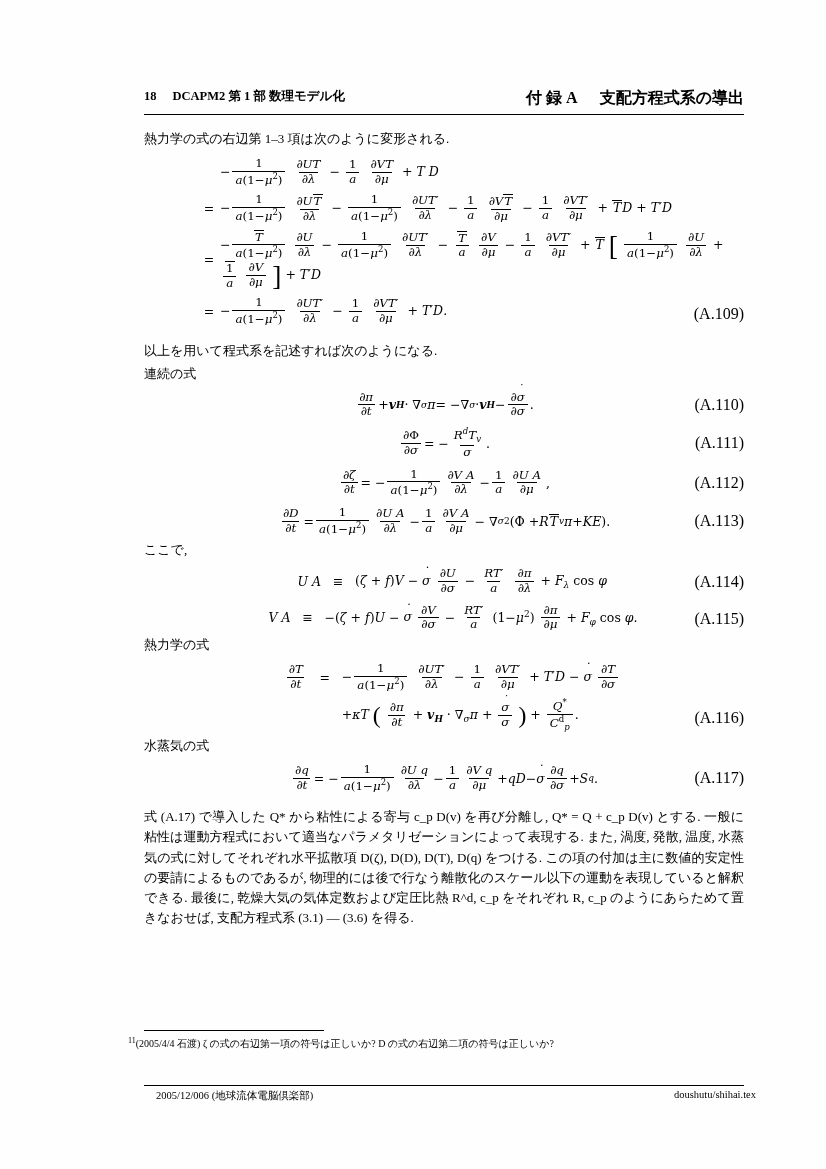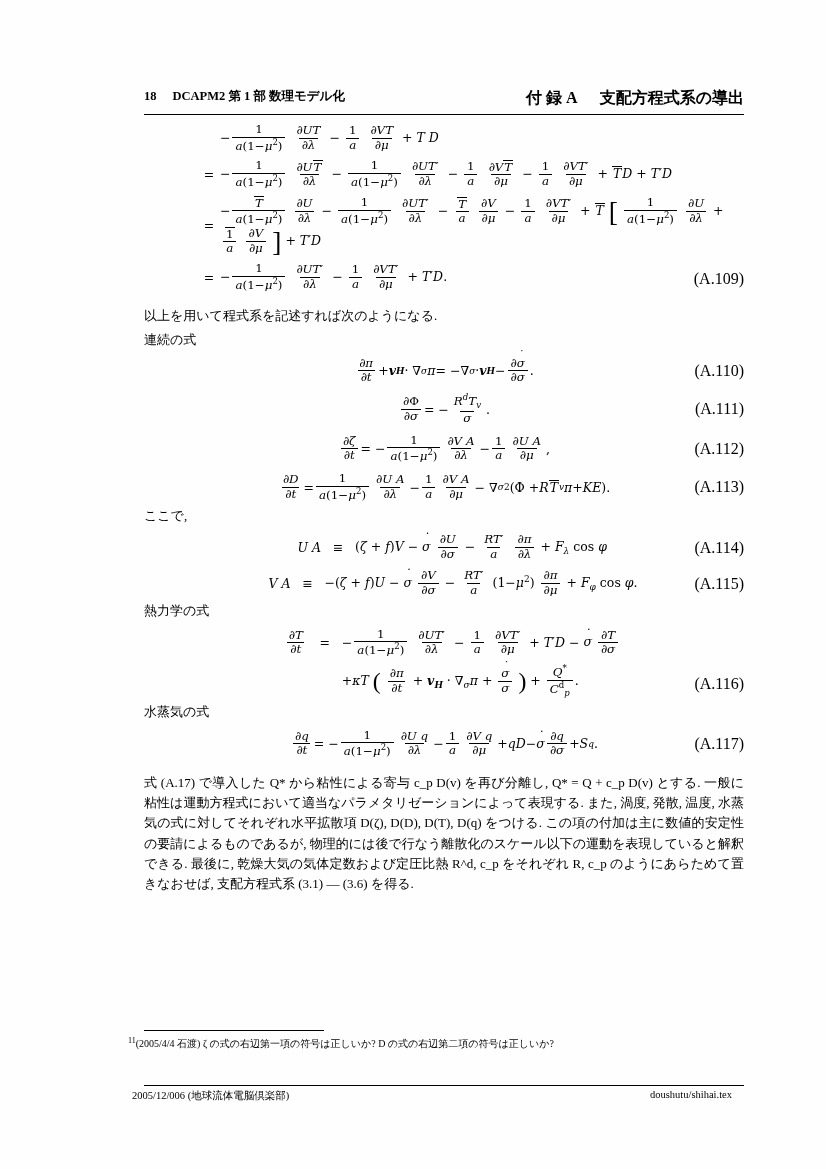--- a/index.html
+++ b/index.html
@@ -166,21 +166,21 @@
   
   .footer-rule {
     position: absolute;
     left: 144px;
     top: 1085px;
     width: 600px;
     border-top: 1.1px solid #000;
   }
   .footer {
     position: absolute;
-    left: 132px;
+    left: 156px;
     top: 1089px;
     width: 600px;
     display: flex;
     justify-content: space-between;
     font-size: 10.5px;
   }
 </style>
 </head>
 <body>
 
@@ -190,20 +190,21 @@
 
     <div class="runhead">
       <div class="runhead-left">
         <span class="pgnum">18</span><span>DCAPM2 第 1 部 数理モデル化</span>
       </div>
       <div class="runhead-right">
         <span>付 録 A</span><span class="sp"></span><span>支配方程式系の導出</span>
       </div>
     </div>
 
+    <div class="para">熱力学の式の右辺第 1–3 項は次のように変形される.</div>
 
     <div class="mathblock">
       <div class="aligned">
         <div class="lhs"></div>
         <div class="op"></div>
         <div class="rhs">
           −<span class="frac">
               <span class="num">1</span>
               <span class="den"><span class="ital">a</span>(1−<span class="ital">μ</span><span class="supsm">2</span>)</span>
             </span>

